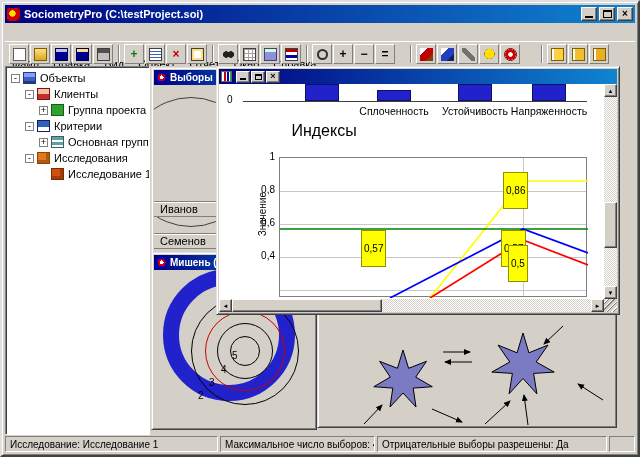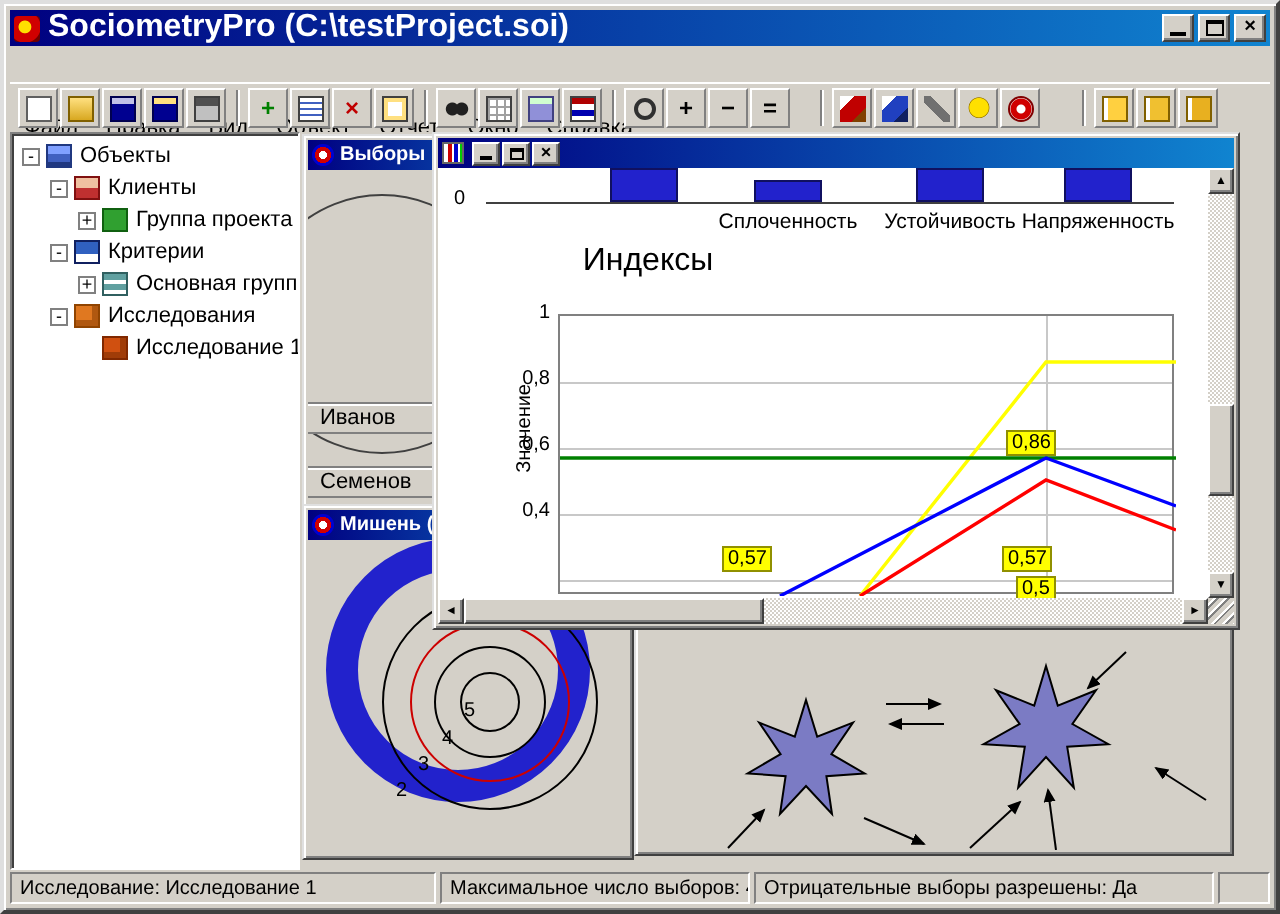--- a/index.html
+++ b/index.html
@@ -1,21 +1,21 @@
 <!DOCTYPE html>
 <html><head>
 <meta charset="utf-8">
 <style>
   *{margin:0;padding:0;box-sizing:border-box;font-family:"Liberation Sans","DejaVu Sans",sans-serif;}
   html,body{background:#808080;}
   .app{position:relative;width:640px;height:457px;background:#d4d0c8;border:2px solid;border-color:#dfdfdf #404040 #404040 #dfdfdf;box-shadow:inset 1px 1px 0 #fff, inset -1px -1px 0 #808080;overflow:hidden;}
   
   .titlebar{position:absolute;left:3px;top:3px;right:3px;height:18px;background:linear-gradient(90deg,#000080,#1084d0);display:flex;align-items:center;padding:0 2px;}
   .appicon{width:13px;height:13px;border-radius:2px;background:radial-gradient(circle at 42% 42%,#ffe000 28%,#d00000 32% 72%,#700000 76%);flex:none;}
-  .ttext{color:#fff;font-weight:bold;font-size:16px;margin-left:4px;flex:1;white-space:nowrap;overflow:hidden;}
+  .ttext{color:#fff;font-weight:bold;font-size:11px;margin-left:4px;flex:1;white-space:nowrap;overflow:hidden;}
   .wbtn{position:relative;width:16px;height:14px;background:#d4d0c8;border:1px solid;border-color:#fff #404040 #404040 #fff;box-shadow:inset -1px -1px 0 #808080;margin-left:2px;flex:none;display:flex;align-items:center;justify-content:center;font-size:10px;font-weight:bold;color:#000;line-height:1;}
   .g-min{position:absolute;left:3px;bottom:2px;width:8px;height:2px;background:#000;}
   .g-max{position:absolute;left:3px;top:2px;width:9px;height:8px;border:1px solid #000;border-top-width:2px;}
   
   .menubar{position:absolute;left:3px;top:21px;right:3px;height:18px;display:flex;align-items:center;font-size:11px;margin-top:32px;}
   .mitem{padding:2px 7px;white-space:nowrap;}
   
   .toolbar{position:absolute;left:3px;top:39px;right:3px;height:25px;display:flex;align-items:center;border-top:1px solid #fff;padding-left:4px;}
   .tbtn{width:20px;height:20px;background:#d4d0c8;border:1px solid;border-color:#fff #808080 #808080 #fff;display:flex;align-items:center;justify-content:center;margin-right:1px;flex:none;}
   .tsep{width:2px;height:18px;border-left:1px solid #808080;border-right:1px solid #fff;margin:0 4px;flex:none;}
@@ -80,21 +80,21 @@
   .ytick0{position:absolute;left:8px;top:10px;font-size:10px;}
   .baseline{position:absolute;left:24px;top:17px;width:344px;height:1px;background:#404040;}
   .bar{position:absolute;border:1px solid #101060;}
   .cat{position:absolute;top:21px;width:110px;text-align:center;font-size:10.5px;}
   .xlabel{position:absolute;top:38px;left:50px;width:110px;text-align:center;font-size:16px;}
   .ylab{position:absolute;left:38px;top:108px;font-size:10px;writing-mode:vertical-rl;transform:rotate(180deg);}
   .ytick{position:absolute;left:34px;width:22px;text-align:right;font-size:10px;}
   .plot{position:absolute;left:60px;top:73px;width:308px;height:140px;border:1px solid #808080;background:#fff;}
   .hg{position:absolute;left:0;right:0;height:1px;background:#c8c8c8;}
   .vg{position:absolute;top:0;bottom:0;width:1px;background:#c8c8c8;}
-  .vlabel{position:absolute;background:#ffff00;border:1px solid #909000;font-size:10px;line-height:11px;padding:0 2px;margin-top:43px;}
+  .vlabel{position:absolute;background:#ffff00;border:1px solid #909000;font-size:10px;line-height:11px;padding:12px 2px;}
   
   .vscroll{position:absolute;top:0;right:0;width:13px;bottom:13px;background:repeating-conic-gradient(#fff 0 25%,#d4d0c8 0 50%) 0 0/2px 2px;}
   .hscroll{position:absolute;left:0;right:13px;bottom:0;height:13px;background:repeating-conic-gradient(#fff 0 25%,#d4d0c8 0 50%) 0 0/2px 2px;}
   .sbtn{position:absolute;width:13px;height:13px;background:#d4d0c8;border:1px solid;border-color:#fff #404040 #404040 #fff;box-shadow:inset -1px -1px 0 #808080;display:flex;align-items:center;justify-content:center;font-size:6px;color:#000;font-family:"DejaVu Sans",sans-serif;}
   .stop{top:0;left:0;} .sbot{bottom:0;left:0;} .slft{left:0;top:0;} .srgt{right:0;top:0;}
   .vthumb{position:absolute;left:0;top:118px;width:13px;height:46px;background:#d4d0c8;border:1px solid;border-color:#fff #404040 #404040 #fff;box-shadow:inset -1px -1px 0 #808080;}
   .hthumb{position:absolute;top:0;left:13px;width:150px;height:13px;background:#d4d0c8;border:1px solid;border-color:#fff #404040 #404040 #fff;box-shadow:inset -1px -1px 0 #808080;}
   .corner{position:absolute;right:0;bottom:0;width:13px;height:13px;background:repeating-linear-gradient(135deg,#d4d0c8 0 2px,#fff 2px 3px,#808080 3px 4px);}
   
   .soclabel{position:absolute;font-size:10.5px;white-space:nowrap;}

